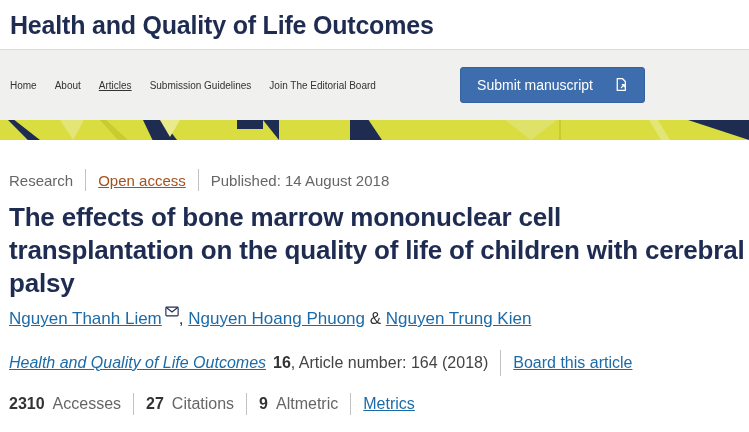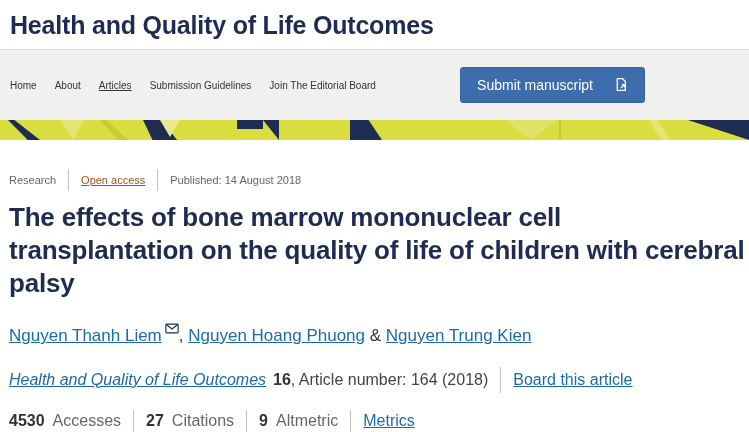--- a/index.html
+++ b/index.html
@@ -64,21 +64,21 @@
     overflow: hidden;
   }
   .banner .shape { position: absolute; top: 0; height: 100%; }
 
   
   .content { padding: 29px 0 0 9px; }
 
   .meta-row {
     display: flex;
     align-items: center;
-    font-size: 11px;
+    font-size: 15px;
     color: #666;
     margin-bottom: 10px;
   }
   .sep {
     display: inline-block;
     width: 0;
     border-left: 1px solid #c2c2c2;
     margin: 0 12px;
     align-self: center;
   }
@@ -90,21 +90,21 @@
     cursor: pointer;
   }
 
   .article-title {
     font-size: 26px;
     font-weight: bold;
     color: #1f2c52;
     line-height: 33px;
     max-width: 740px;
     letter-spacing: -0.2px;
-    margin-bottom: 19px;
+    margin-bottom: 2px;
   }
 
   .authors-row { font-size: 17px; color: #333; margin-bottom: 21px; }
   .author-link {
     color: #1c6ba8;
     text-decoration: underline;
     cursor: pointer;
   }
   .email-icon-wrap {
     display: inline-block;
@@ -208,21 +208,21 @@
 
     <div class="citation-row">
       <a class="journal-link">Health and Quality of Life Outcomes</a>
       <span class="volume">16</span>
       <span>, Article number: 164 (2018)</span>
       <span class="sep h26"></span>
       <a class="cite-link">Board this article</a>
     </div>
 
     <div class="metrics-row">
-      <span class="metric-value">4530</span>
+      <span class="metric-value">2310</span>
       <span class="metric-label">Accesses</span>
       <span class="sep h22"></span>
       <span class="metric-value">27</span>
       <span class="metric-label">Citations</span>
       <span class="sep h22"></span>
       <span class="metric-value">9</span>
       <span class="metric-label">Altmetric</span>
       <span class="sep h22"></span>
       <a class="metrics-link">Metrics</a>
     </div>

